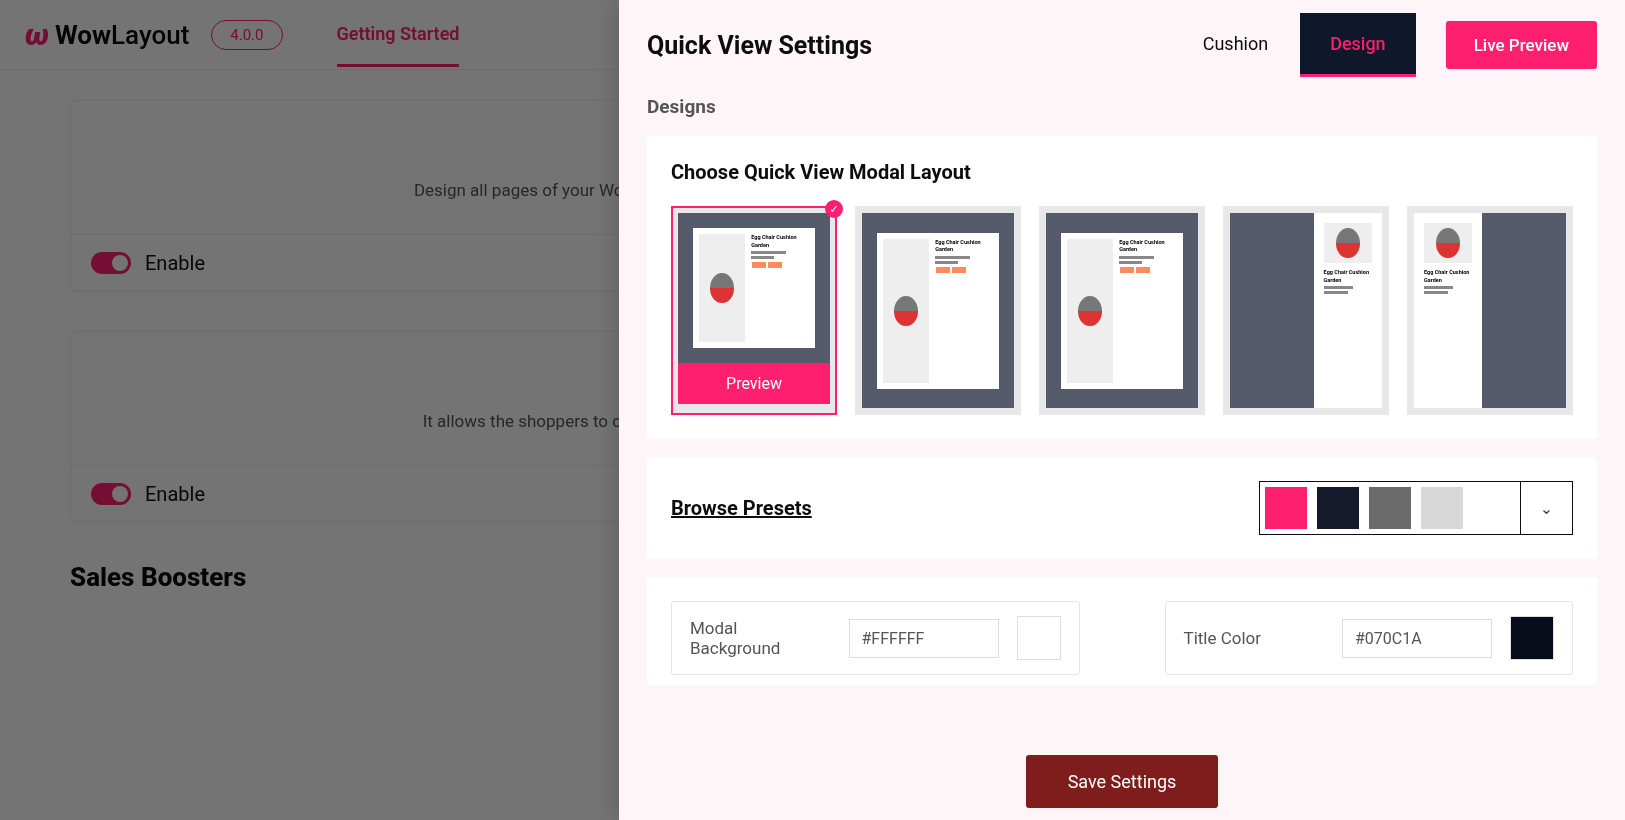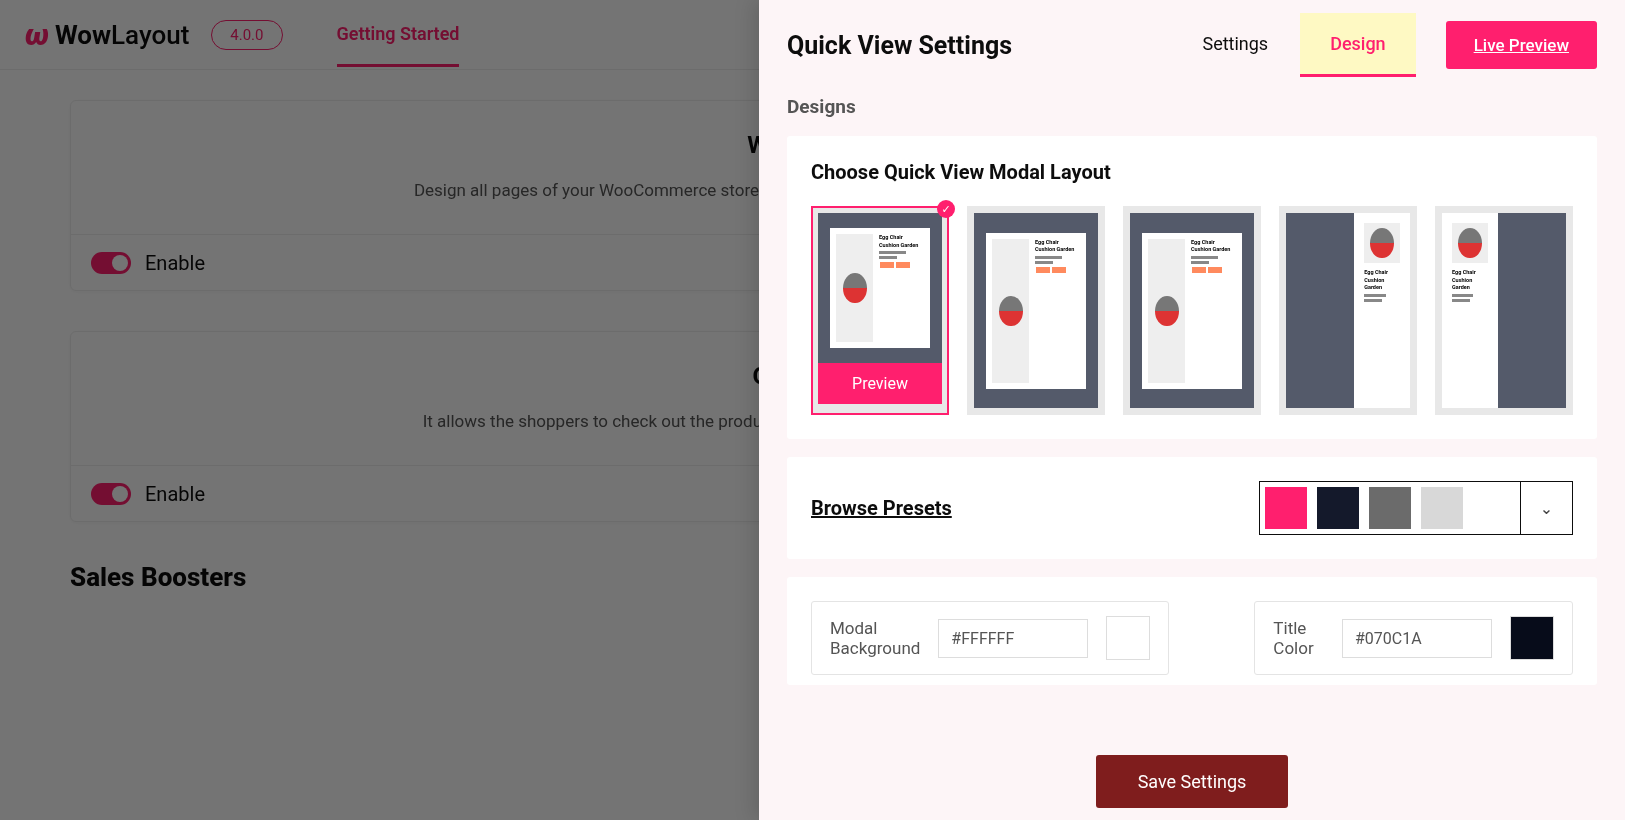--- a/index.html
+++ b/index.html
@@ -147,21 +147,21 @@
     width: 1625px;
     height: 820px;
     background: rgba(0,0,0,0.35);
   }
 
   
   .panel {
     position: absolute;
     top: 0;
     right: 0;
-    width: 866px;
+    width: 1006px;
     height: 820px;
     background: #fdf5f7;
     display: flex;
     flex-direction: column;
     box-shadow: -4px 0 20px rgba(0,0,0,0.15);
   }
   .panel-header {
     display: flex;
     align-items: center;
     padding: 20px 28px 0 28px;
@@ -178,35 +178,34 @@
     gap: 2px;
     margin-right: 30px;
   }
   .panel-tab {
     padding: 20px 30px;
     font-size: 18px;
     color: #0d0d0d;
     cursor: pointer;
   }
   .panel-tab.active {
-    background: #fef9c3;
+    background: #0f172a;
     color: #ff1f6e;
     border-bottom: 3px solid #ff1f6e;
     font-weight: 500;
   }
   .live-preview-btn {
     background: #ff1f6e;
     color: #fff;
     border: none;
     padding: 14px 28px;
     font-size: 17px;
     border-radius: 3px;
     cursor: pointer;
     font-weight: 500;
-    text-decoration: underline;
   }
   .panel-body {
     flex: 1;
     overflow-y: auto;
     padding: 0 28px 28px 28px;
   }
   .designs-label {
     font-size: 19px;
     font-weight: 700;
     color: #555;
@@ -450,21 +449,21 @@
 
     <div class="section-title">Sales Boosters</div>
   </div>
 </div>
 <div class="dim"></div>
 
 <div class="panel">
   <div class="panel-header">
     <div class="panel-title">Quick View Settings</div>
     <div class="panel-tabs">
-      <div class="panel-tab">Settings</div>
+      <div class="panel-tab">Cushion</div>
       <div class="panel-tab active">Design</div>
     </div>
     <button class="live-preview-btn">Live Preview</button>
   </div>
 
   <div class="panel-body">
     <div class="designs-label">Designs</div>
 
     <div class="white-card">
       <div class="choose-title">Choose Quick View Modal Layout</div>

